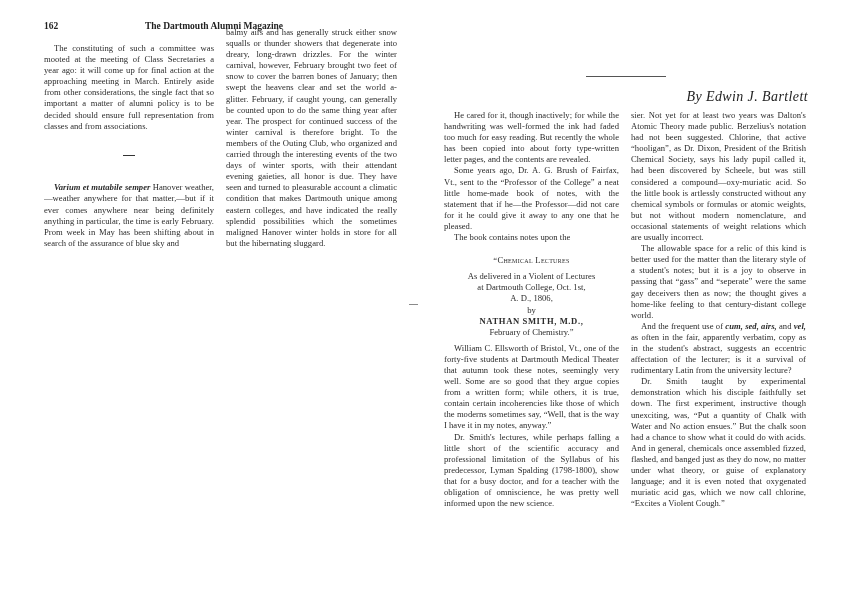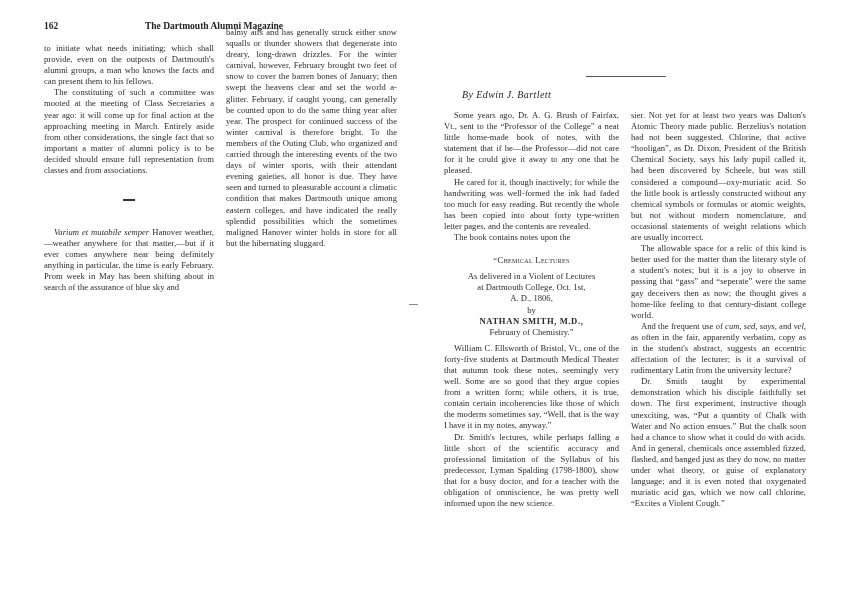--- a/index.html
+++ b/index.html
@@ -93,88 +93,87 @@
       left: 156px;
       width: 80px;
       height: 1px;
       background: #555;
     }
     .byline {
       position: absolute;
       top: 89px;
       left: 32px;
       width: 346px;
-      text-align: left;
+      text-align: right;
       font-style: italic;
-      font-size: 10px;
+      font-size: 14px;
       letter-spacing: 0.4px;
       color: #222;
     }
 
     .r-col1 { left: 14px; top: 110px; width: 175px; }
     .r-col2 { left: 201px; top: 110px; width: 175px; }
 
     .quote-block {
       text-align: center;
       text-indent: 0;
       margin: 12px 0 5px 0;
     }
     .quote-block div { text-indent: 0; }
     .smallcaps {
       font-variant: small-caps;
       letter-spacing: 0.3px;
     }
     .qb-gap { height: 5px; }
     .caps { letter-spacing: 0.6px; font-weight: bold; }
-    em { font-style: italic; }
+    em { font-style: italic; font-weight: bold; }
   </style>
 </head>
 <body>
 
 <div class="page page-left">
   <div class="running-head">
     <span class="pagenum">162</span>
     <span class="magtitle">The Dartmouth Alumni Magazine</span>
   </div>
 
   <div class="col l-col1">
-    <p class="noindent">to initiate what needs initiating; which shall provide, even on the outposts of Dartmouth's alumni groups, a man who knows the facts and can present them to his fellows.</p>
     <p>The constituting of such a committee was mooted at the meeting of Class Secretaries a year ago: it will come up for final action at the approaching meeting in March. Entirely aside from other considerations, the single fact that so important a matter of alumni policy is to be decided should ensure full representation from classes and from associations.</p>
     <span class="section-dash"></span>
     <p><em>Varium et mutabile semper</em><span> Hanover weather,—weather anywhere for that matter,—but if it ever comes anywhere near being definitely anything in particular, the time is early February. Prom week in May has been shifting about in search of the assurance of blue sky and</span></p>
   </div>
 
   <div class="col l-col2">
     <p class="noindent">balmy airs and has generally struck either snow squalls or thunder showers that degenerate into dreary, long-drawn drizzles. For the winter carnival, however, February brought two feet of snow to cover the barren bones of January; then swept the heavens clear and set the world a-glitter. February, if caught young, can generally be counted upon to do the same thing year after year. The prospect for continued success of the winter carnival is therefore bright. To the members of the Outing Club, who organized and carried through the interesting events of the two days of winter sports, with their attendant evening gaieties, all honor is due. They have seen and turned to pleasurable account a climatic condition that makes Dartmouth unique among eastern colleges, and have indicated the really splendid possibilities which the sometimes maligned Hanover winter holds in store for all but the hibernating sluggard.</p>
   </div>
 
   <div class="gutter-mark"></div>
 </div>
 
 <div class="page page-right">
   <div class="title-rule"></div>
   <div class="byline">By Edwin J. Bartlett</div>
 
   <div class="col r-col1">
+    <p>He cared for it, though inactively; for while the handwriting was well-formed the ink had faded too much for easy reading. But recently the whole has been copied into about forty type-written letter pages, and the contents are revealed.</p>
     <p>Some years ago, Dr. A. G. Brush of Fairfax, Vt., sent to the “Professor of the College” a neat little home-made book of notes, with the statement that if he—the Professor—did not care for it he could give it away to any one that he pleased.</p>
-    <p>He cared for it, though inactively; for while the handwriting was well-formed the ink had faded too much for easy reading. But recently the whole has been copied into about forty type-written letter pages, and the contents are revealed.</p>
     <p>The book contains notes upon the</p>
     <div class="quote-block">
       <div class="smallcaps">“Chemical Lectures</div>
       <div class="qb-gap"></div>
       <div>As delivered in a Violent of Lectures</div>
       <div>at Dartmouth College, Oct. 1st,</div>
       <div>A. D., 1806,</div>
       <div>by</div>
       <div class="caps">NATHAN SMITH, M.D.,</div>
       <div>February of Chemistry.”</div>
     </div>
     <p>William C. Ellsworth of Bristol, Vt., one of the forty-five students at Dartmouth Medical Theater that autumn took these notes, seemingly very well. Some are so good that they argue copies from a written form; while others, it is true, contain certain incoherencies like those of which the moderns sometimes say, “Well, that is the way I have it in my notes, anyway.”</p>
     <p>Dr. Smith's lectures, while perhaps falling a little short of the scientific accuracy and professional limitation of the Syllabus of his predecessor, Lyman Spalding (1798-1800), show that for a busy doctor, and for a teacher with the obligation of omniscience, he was pretty well informed upon the new science.</p>
   </div>
 
   <div class="col r-col2">
     <p class="noindent">sier. Not yet for at least two years was Dalton's Atomic Theory made public. Berzelius's notation had not been suggested. Chlorine, that active “hooligan”, as Dr. Dixon, President of the British Chemical Society, says his lady pupil called it, had been discovered by Scheele, but was still considered a compound—oxy-muriatic acid. So the little book is artlessly constructed without any chemical symbols or formulas or atomic weights, but not without modern nomenclature, and occasional statements of weight relations which are usually incorrect.</p>
     <p>The allowable space for a relic of this kind is better used for the matter than the literary style of a student's notes; but it is a joy to observe in passing that “gass” and “seperate” were the same gay deceivers then as now; the thought gives a home-like feeling to that century-distant college world.</p>
-    <p><span>And the frequent use of </span><em>cum, sed, says,</em><span> and </span><em>vel,</em><span> as often in the fair, apparently verbatim, copy as in the student's abstract, suggests an eccentric affectation of the lecturer; is it a survival of rudimentary Latin from the university lecture?</span></p>
+    <p><span>And the frequent use of </span><em>cum, sed, airs,</em><span> and </span><em>vel,</em><span> as often in the fair, apparently verbatim, copy as in the student's abstract, suggests an eccentric affectation of the lecturer; is it a survival of rudimentary Latin from the university lecture?</span></p>
     <p>Dr. Smith taught by experimental demonstration which his disciple faithfully set down. The first experiment, instructive though unexciting, was, “Put a quantity of Chalk with Water and No action ensues.” But the chalk soon had a chance to show what it could do with acids. And in general, chemicals once assembled fizzed, flashed, and banged just as they do now, no matter under what theory, or guise of explanatory language; and it is even noted that oxygenated muriatic acid gas, which we now call chlorine, “Excites a Violent Cough.”</p>
   </div>
 </div>
 
 </body></html>

